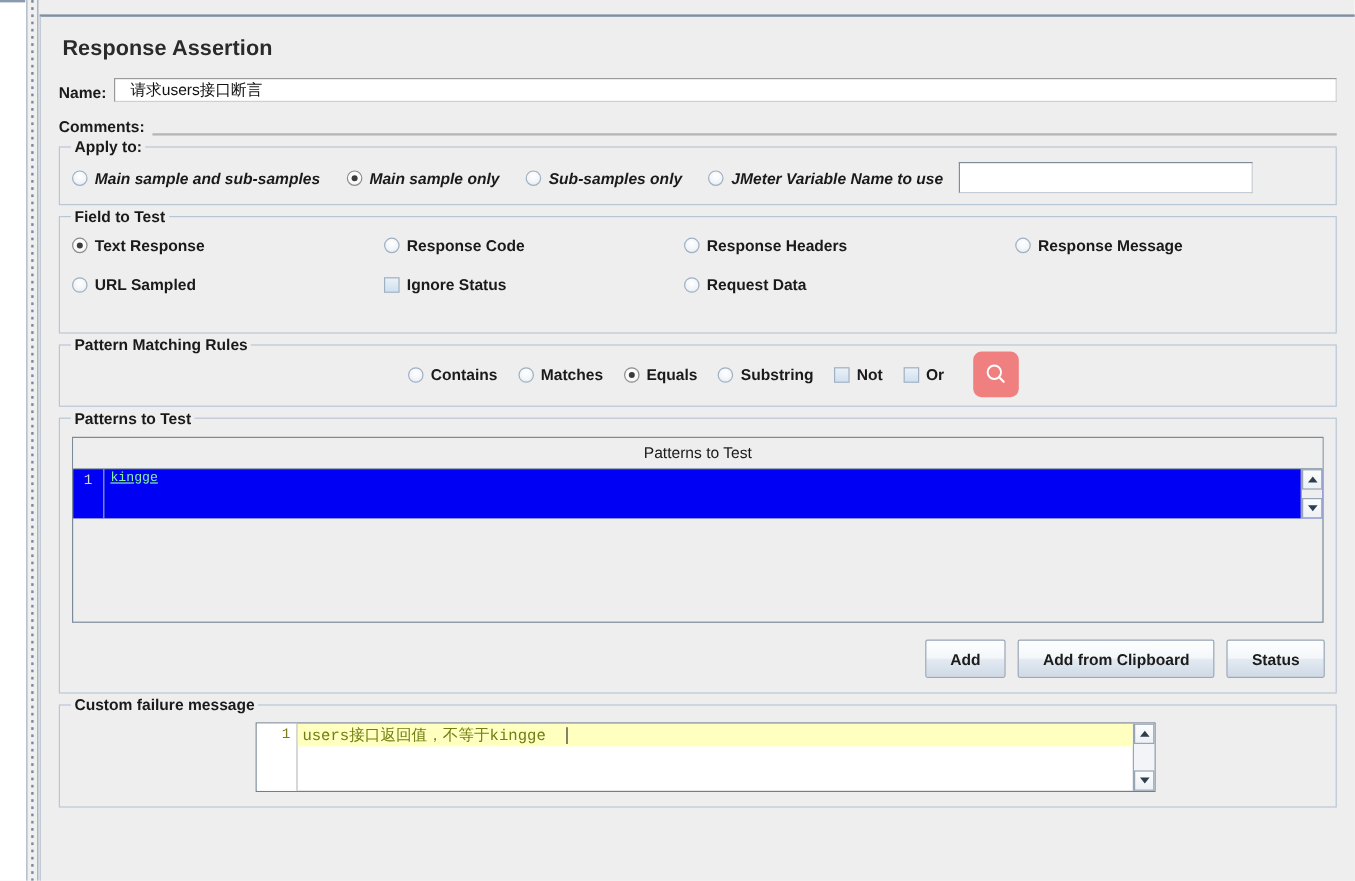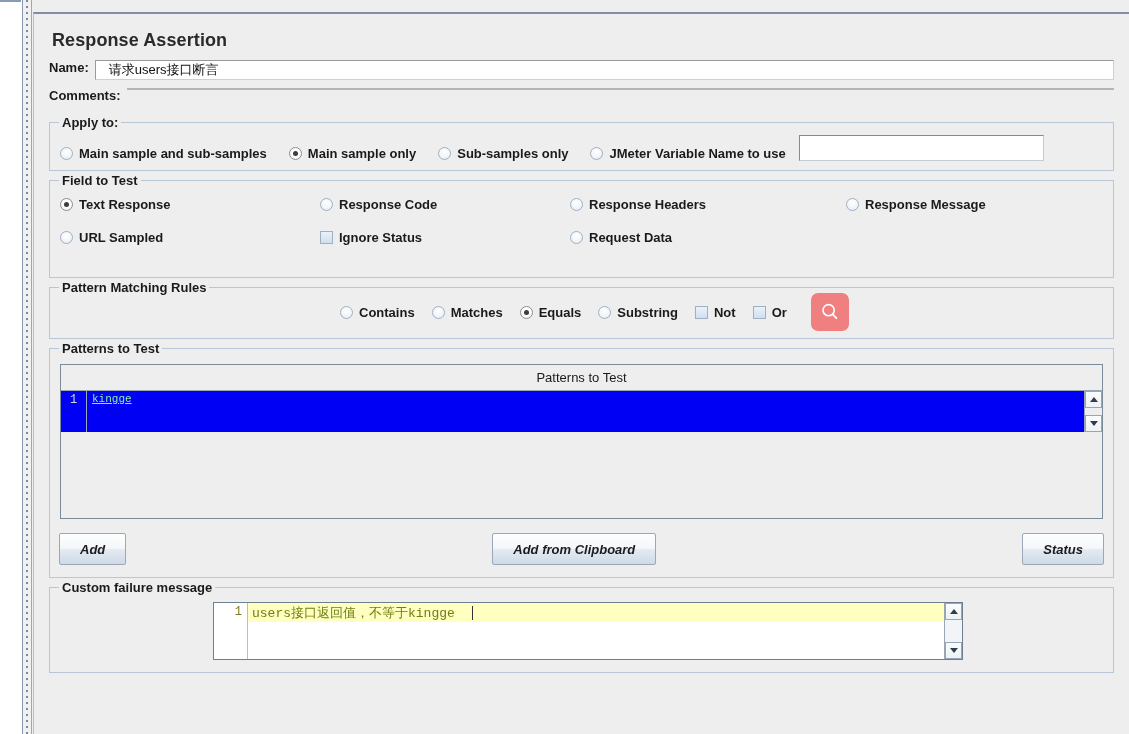--- a/index.html
+++ b/index.html
@@ -75,21 +75,21 @@
     font-size: 18px;
     font-weight: bold;
     color: #2a2a2a;
     letter-spacing: 0.1px;
     margin: 6px 0 9px 8px;
   }
 
   
   .lbl-row {
     display: flex;
-    align-items: flex-start;
+    align-items: flex-end;
     height: 25px;
     margin: 0 5px 3px 5px;
     background: #eeeeee;
   }
   .lbl {
     display: flex;
     align-items: center;
     font-weight: bold;
     font-size: 13px;
     color: #1a1a1a;
@@ -170,22 +170,23 @@
     box-sizing: border-box;
     margin-right: 6px;
     flex: none;
     background: linear-gradient(to bottom, #eaf1f8 0%, #cfe0ef 100%);
     border: 1px solid #9fb0c2;
   }
 
   
   .row-apply {
     display: flex;
-    align-items: flex-end;
+    align-items: center;
     gap: 0;
+    font-style: italic;
   }
   .row-apply .opt { margin-right: 22px; }
   .varname-input {
     width: 245px;
     height: 26px;
     background: #ffffff;
     border: 1px solid #7f8c99;
     border-right-color: #c6ccd3;
     border-bottom-color: #c6ccd3;
     box-sizing: border-box;
@@ -298,25 +299,24 @@
   }
   .tri-down {
     width: 0; height: 0;
     border-left: 4px solid transparent;
     border-right: 4px solid transparent;
     border-top: 5px solid #2c3e50;
   }
 
   .btn-row {
     display: flex;
-    justify-content: space-between;
+    justify-content: flex-end;
     gap: 10px;
     margin-top: 14px;
     padding-bottom: 4px;
-    font-style: italic;
   }
   .btn {
     height: 32px;
     padding: 0 20px;
     font-size: 13px;
     font-weight: bold;
     color: #1c1c1c;
     background: linear-gradient(to bottom, #fdfefe 0%, #f4f7fa 48%, #e3eaf2 52%, #cfdae6 100%);
     border: 1px solid #9aa8b8;
     border-radius: 2px;

